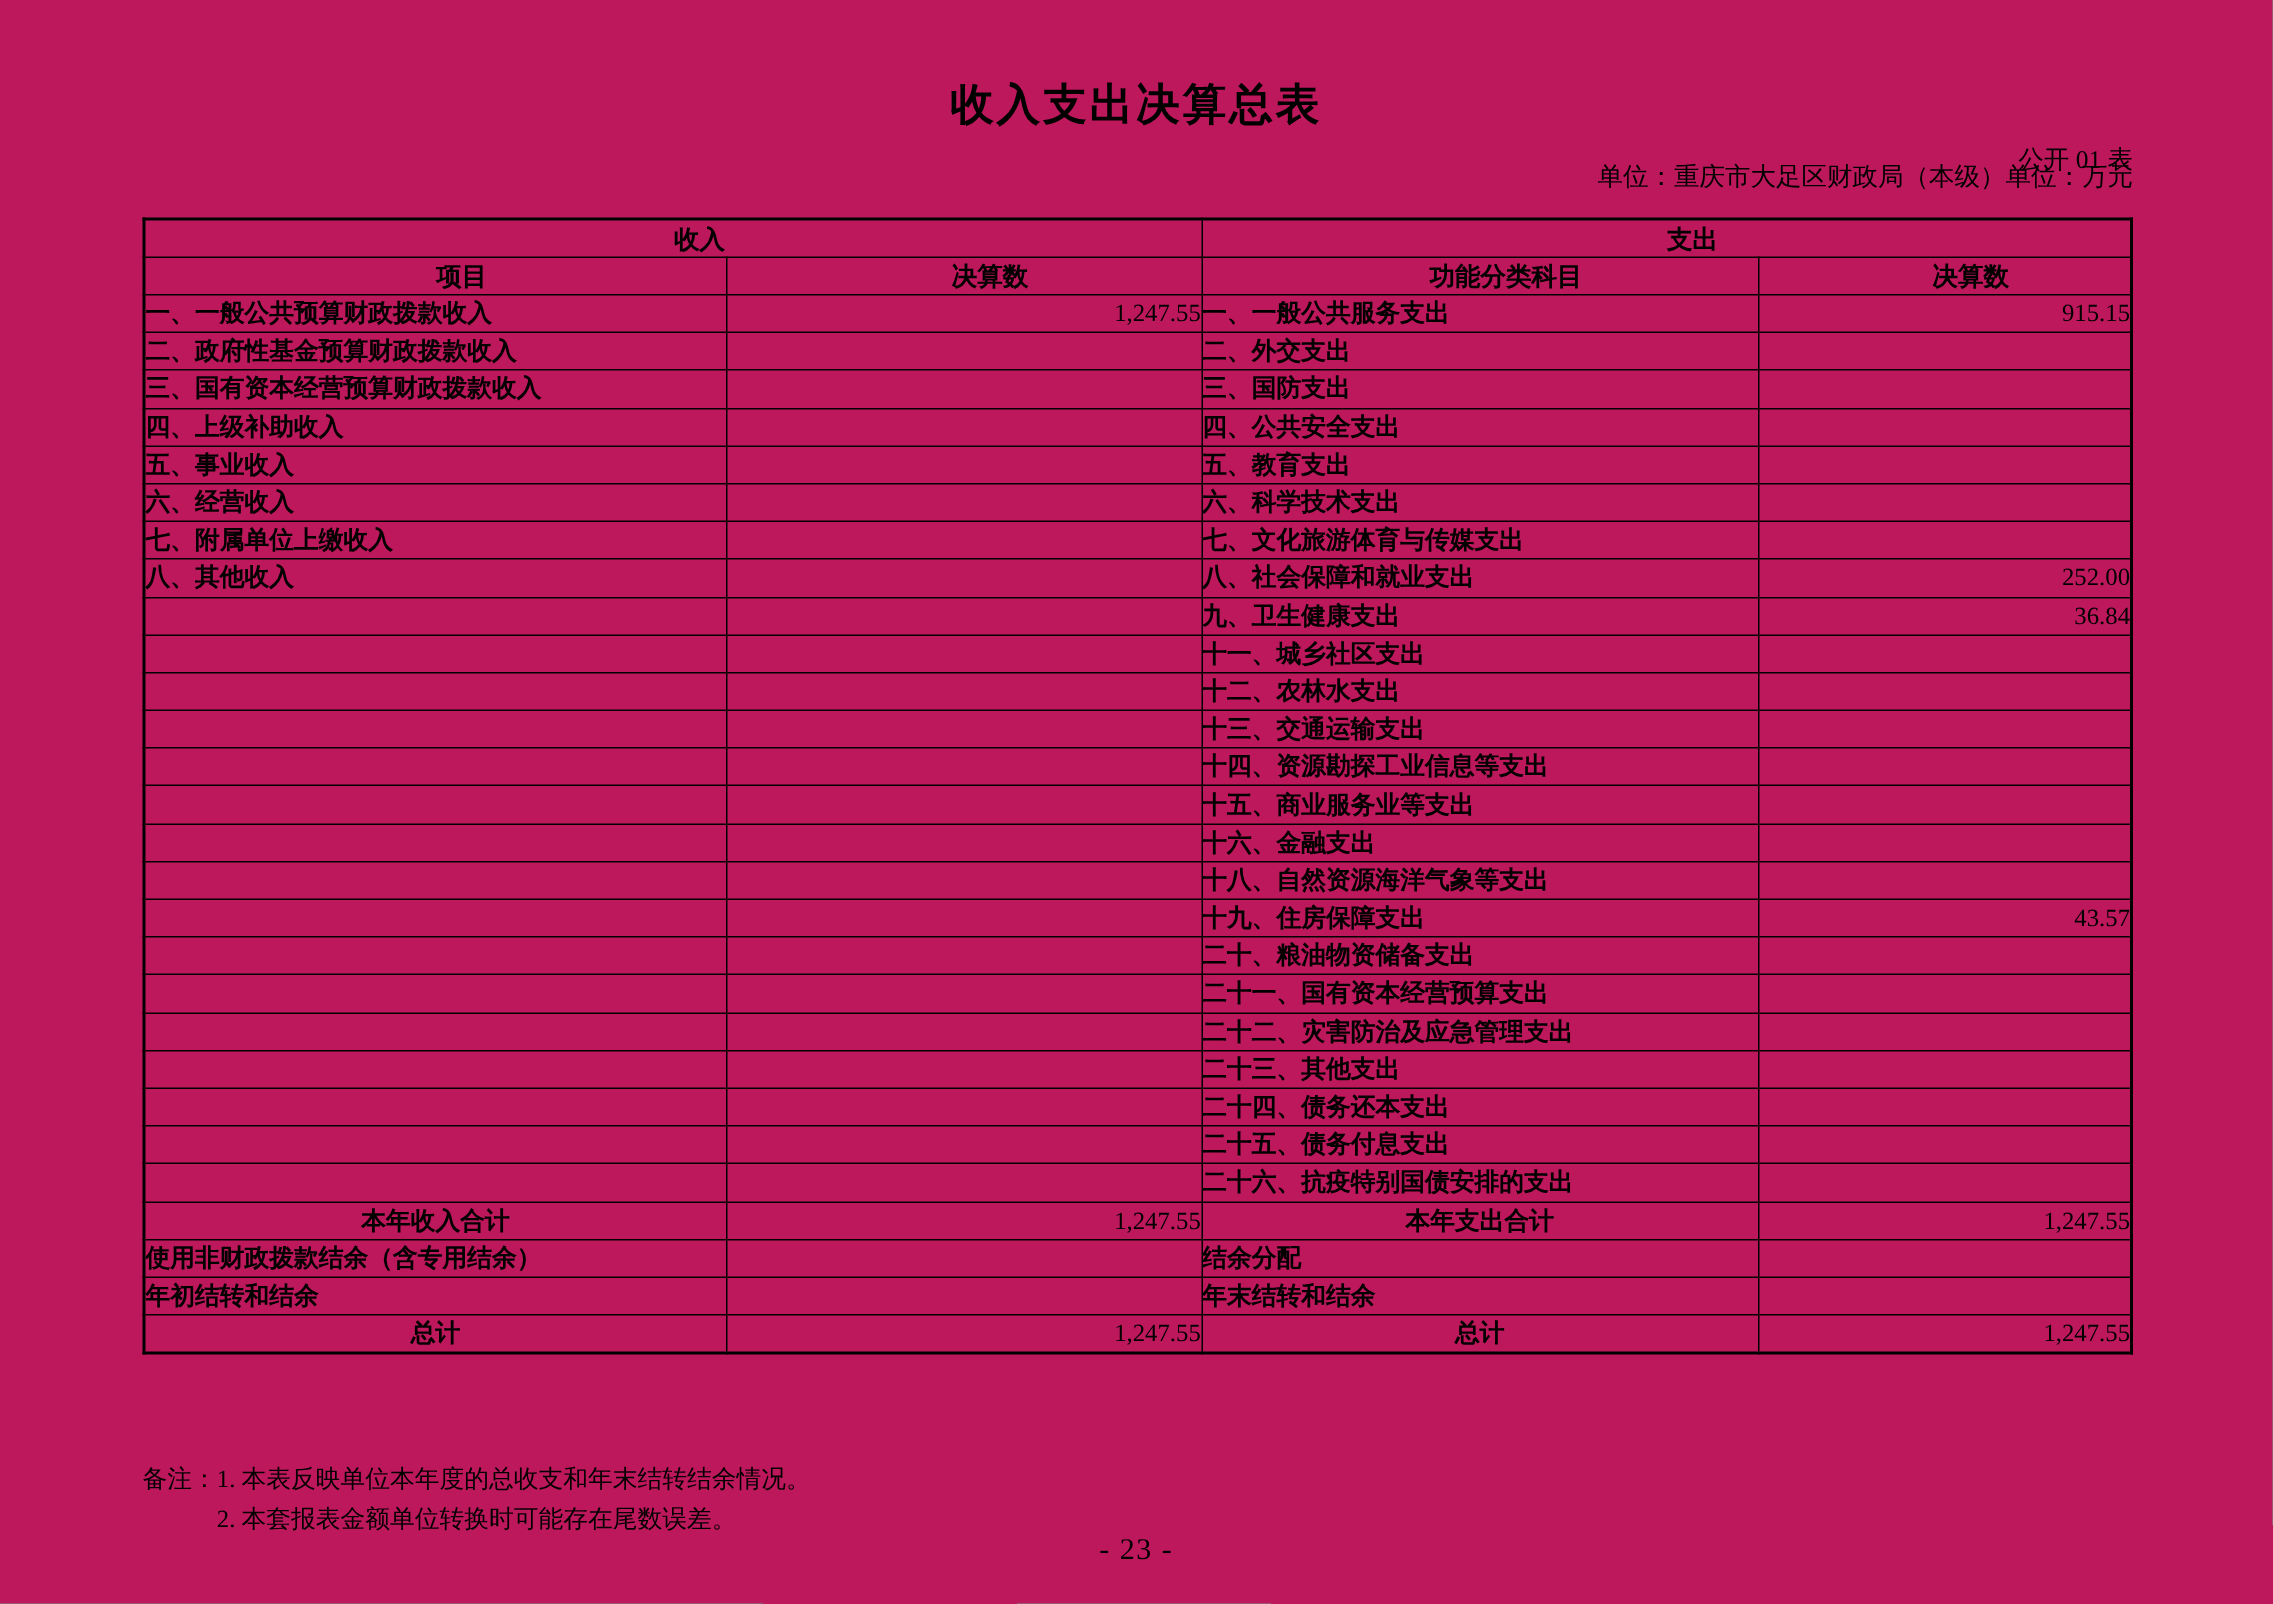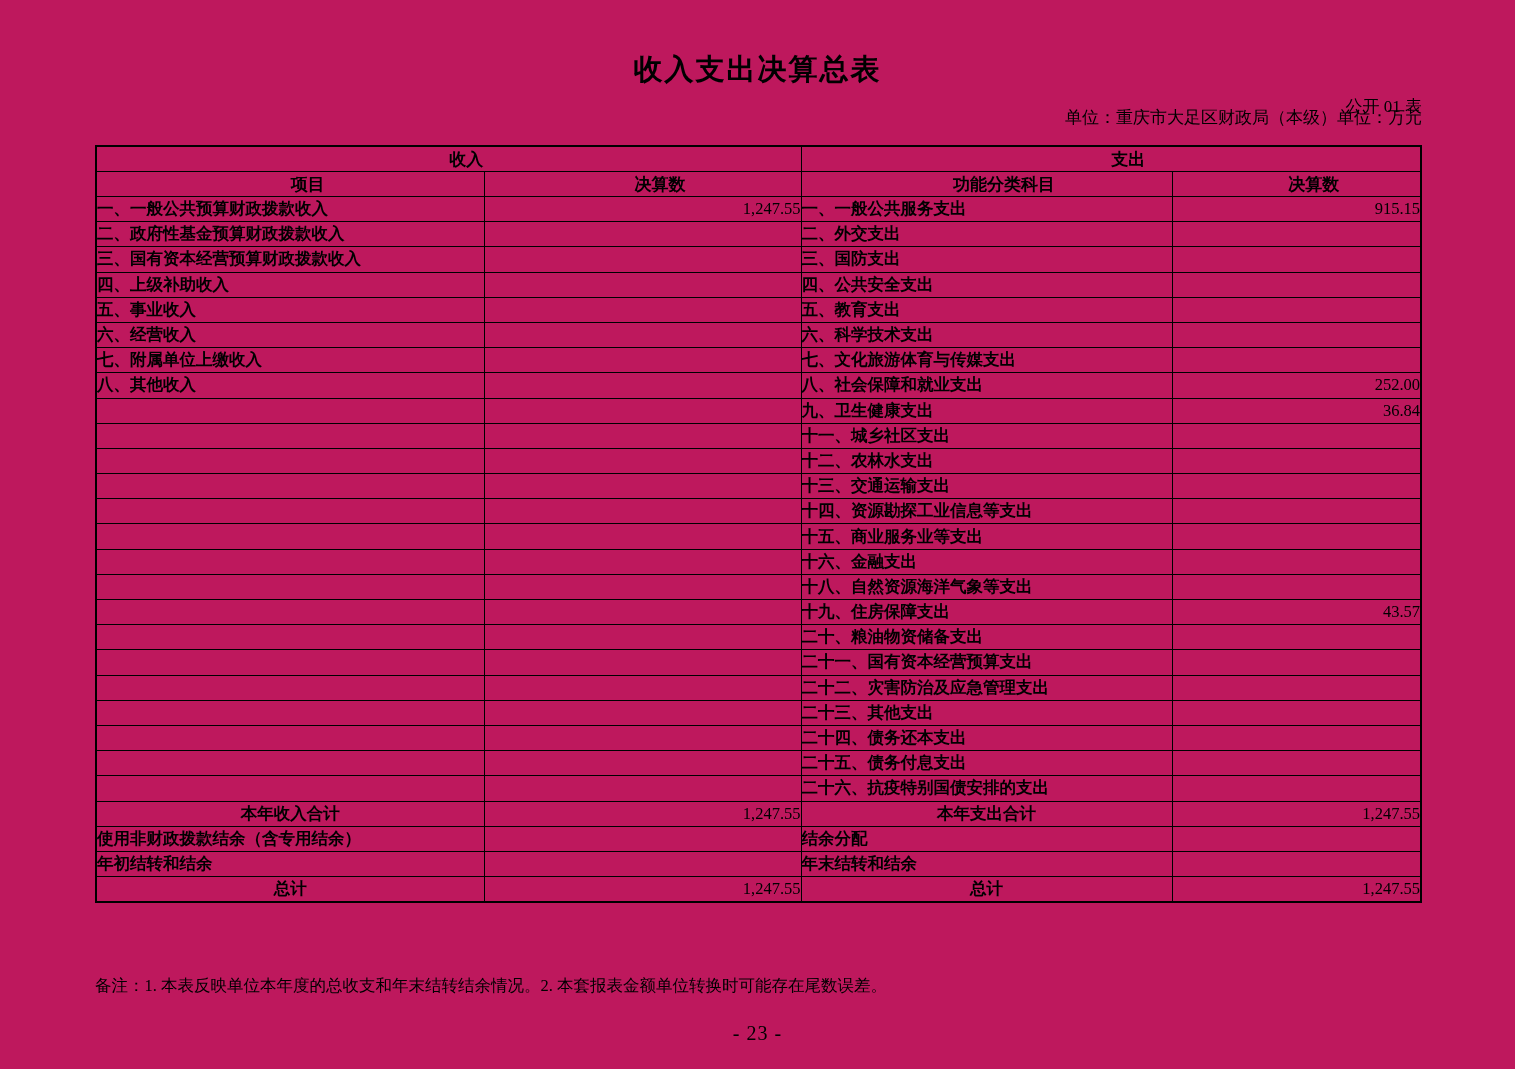--- a/index.html
+++ b/index.html
@@ -31,21 +31,21 @@
   table.main thead th{font-weight:bold;text-align:center;padding-left:35px;}
   tr.sec-hdr th{height:24px;font-size:17px;}
   tr.col-hdr th{height:24px;font-size:17px;}
   table.main tbody td{height:24.2px;}
   td.lbl{text-align:left;padding-left:5px;font-weight:bold;}
   td.lbl.center{text-align:center;padding-left:0;}
   td.val{text-align:right;padding-right:10px;font-weight:normal;}
   .notes{
     position:absolute;top:948px;left:95px;display:flex;font-size:16.5px;line-height:27px;margin-top:24px;
   }
-  .notes .note-lines{display:flex;flex-direction:row;}
+  .notes .note-lines{display:flex;flex-direction:column;}
   .page-number{
     position:absolute;top:1022px;left:0;width:100%;text-align:center;font-size:20px;
     letter-spacing:1px;
   }
 </style>
 </head>
 <body>
 
 <div class="sheet">
 

